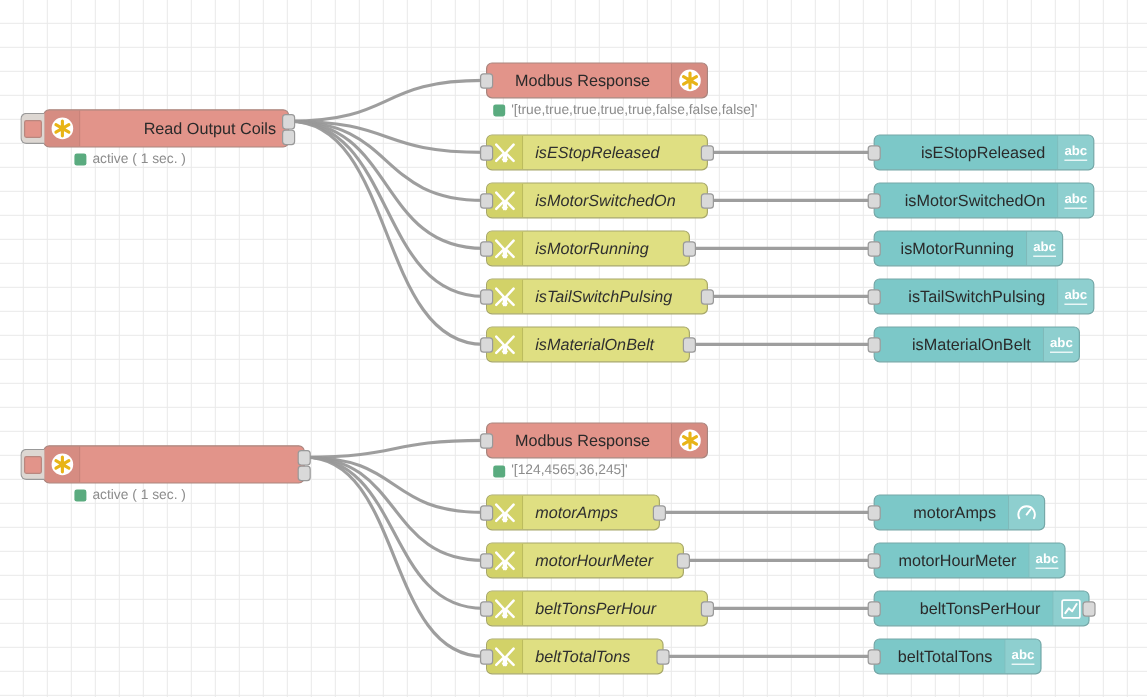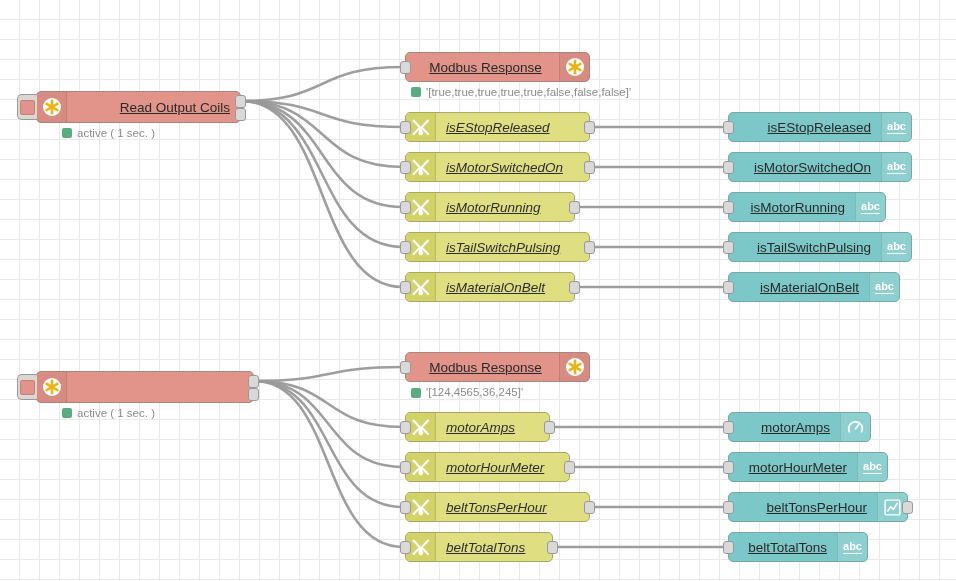--- a/index.html
+++ b/index.html
@@ -36,21 +36,20 @@
     overflow: visible;
     box-shadow: 0 0 0 0 rgba(0,0,0,0);
   }
   .node-label {
     flex: 1 1 auto;
     font-size: 13.5px;
     color: #333333;
     white-space: nowrap;
     overflow: hidden;
     text-overflow: ellipsis;
-    text-decoration: underline;
   }
 
   
   .node-source {
     background: #e2948a;
     height: 32px;
     border-color: #a9857e;
   }
   .node-source .node-label {
     text-align: right;

